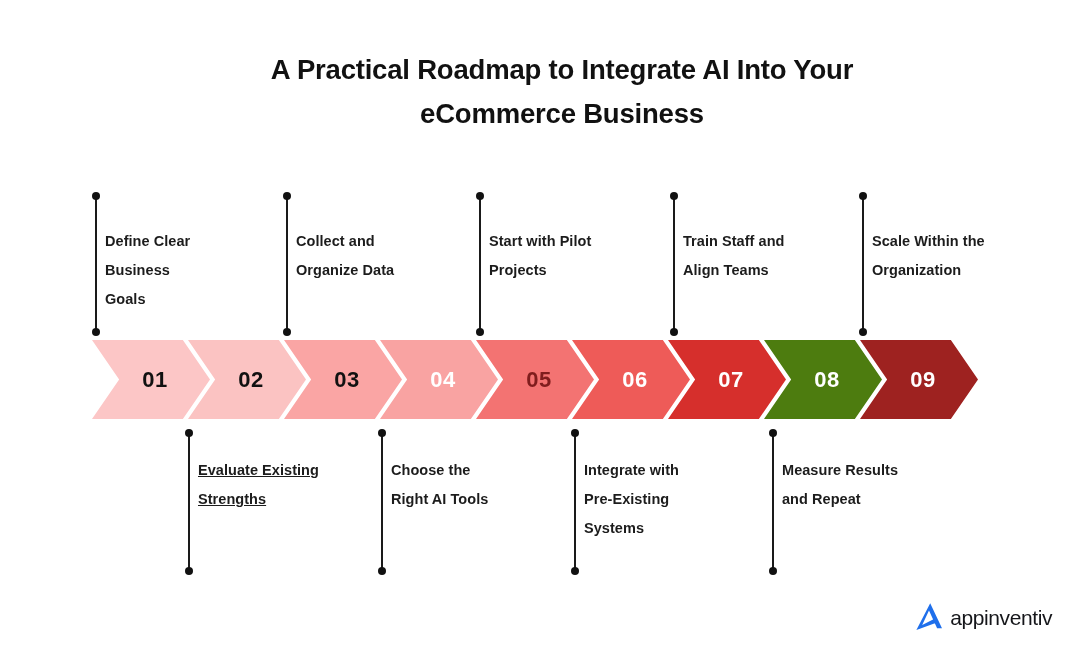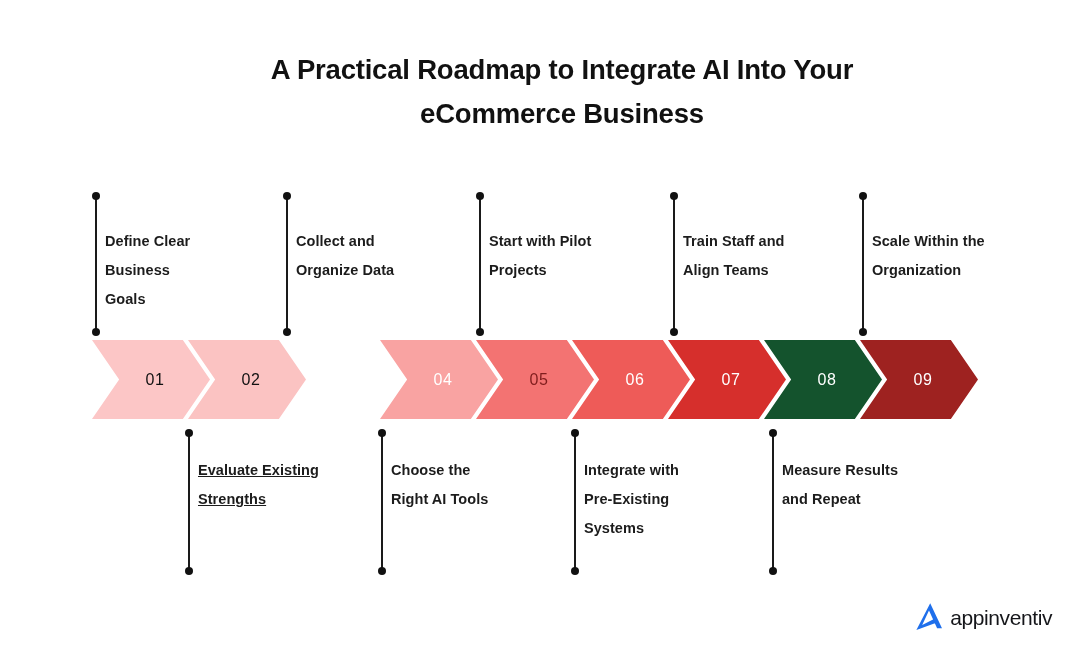--- a/index.html
+++ b/index.html
@@ -65,22 +65,22 @@
   .chev {
     position: absolute;
     top: 340px;
     height: 79px;
     clip-path: polygon(0% 0%, 77% 0%, 100% 50%, 77% 100%, 0% 100%, 23% 50%);
     display: flex;
     align-items: center;
     justify-content: center;
   }
   .chev .num {
-    font-size: 16px;
-    font-weight: normal;
+    font-size: 22px;
+    font-weight: bold;
     letter-spacing: 0.5px;
     transform: translateX(4px);
   }
 
   
   #logo {
     position: absolute;
     right: 28px;
     bottom: 18px;
     display: flex;
@@ -140,33 +140,36 @@
   </div>
   <div class="caption" style="left:872px; top:227px; width:195px;">Scale Within the
 Organization</div>
 
   <div class="chev" style="left:92px;  width:118px; background:#FCC6C6;">
     <span class="num" style="color:#111111;">01</span>
   </div>
   <div class="chev" style="left:188px; width:118px; background:#FBC3C2;">
     <span class="num" style="color:#111111;">02</span>
   </div>
+  <div class="chev" style="left:284px; width:118px; background:#FAA5A4;">
+    <span class="num" style="color:#111111;">03</span>
+  </div>
   <div class="chev" style="left:380px; width:118px; background:#F9A3A2;">
     <span class="num" style="color:#FFFFFF;">04</span>
   </div>
   <div class="chev" style="left:476px; width:118px; background:#F37372;">
     <span class="num" style="color:#7f1d1d;">05</span>
   </div>
   <div class="chev" style="left:572px; width:118px; background:#EE5B58;">
     <span class="num" style="color:#FFFFFF;">06</span>
   </div>
   <div class="chev" style="left:668px; width:118px; background:#D62F2C;">
     <span class="num" style="color:#FFFFFF;">07</span>
   </div>
-  <div class="chev" style="left:764px; width:118px; background:#14532d;">
+  <div class="chev" style="left:764px; width:118px; background:#4d7c0f;">
     <span class="num" style="color:#FFFFFF;">08</span>
   </div>
   <div class="chev" style="left:860px; width:118px; background:#9E2220;">
     <span class="num" style="color:#FFFFFF;">09</span>
   </div>
 
   <div class="connector" style="left:188px; top:433px; height:138px;">
     <span class="dot top"></span>
     <span class="dot bot"></span>
   </div>

